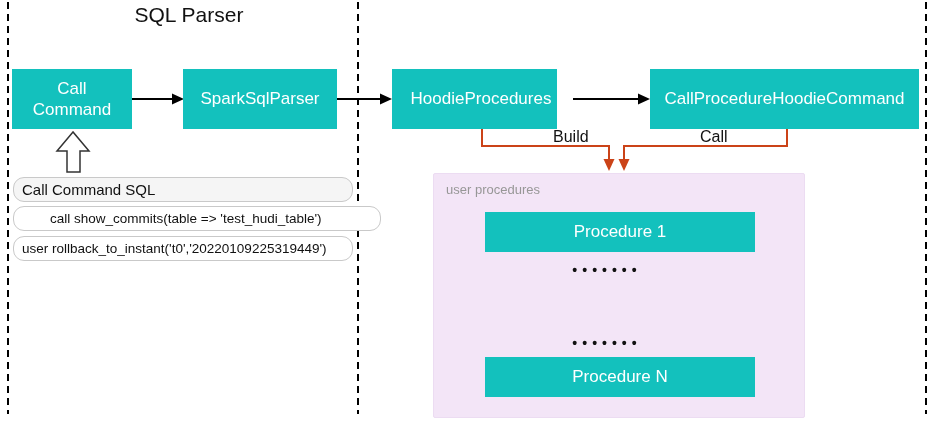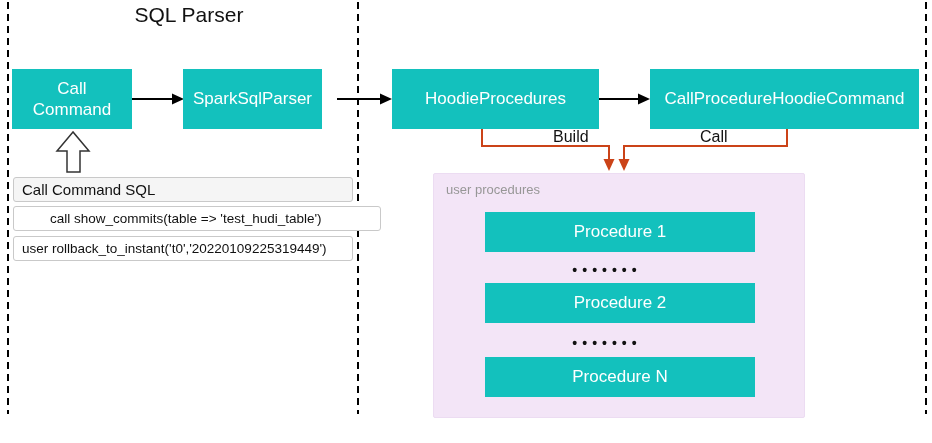--- a/index.html
+++ b/index.html
@@ -10,21 +10,21 @@
   .canvas svg{position:absolute;left:0;top:0;}
   .abs{position:absolute;}
   .section-title{font-size:21px;color:#111;white-space:nowrap;transform:translateX(-50%);}
   .node{
     position:absolute;background:var(--teal,#13c1bd);color:#fff;
     display:flex;align-items:center;justify-content:center;text-align:center;
     font-size:17px;line-height:1.25;white-space:nowrap;
   }
   .sql-box{
     position:absolute;left:13px;width:330px;height:23px;
-    border:1px solid #c9c9c9;border-radius:3px;background:#fff;
+    border:1px solid #c9c9c9;border-radius:11px;background:#fff;
     font-size:13.5px;line-height:23px;padding-left:8px;white-space:nowrap;overflow:hidden;
   }
   .sql-box.header{background:var(--table_header_bg,#f5f5f5);font-size:15px;}
   .panel{
     position:absolute;left:433px;top:173px;width:372px;height:245px;
     background:var(--panel,#f3e5f7);border:1px solid #ecdcf2;border-radius:2px;box-sizing:border-box;
   }
   .panel-label{position:absolute;left:446px;top:182px;font-size:13px;color:#979797;}
   .proc{
     position:absolute;left:485px;width:270px;height:40px;background:var(--teal,#13c1bd);
@@ -79,34 +79,33 @@
   </svg>
 
   <div class="abs section-title" style="left:189px;top:3px;">SQL Parser</div>
 
   <div class="node" style="left:12px;top:69px;width:120px;height:60px;">
     <div>
       <span style="display:block;">Call</span>
       <span style="display:block;">Command</span>
     </div>
   </div>
-  <div class="node" style="left:183px;top:69px;width:139px;height:60px;">SparkSqlParser</div>
+  <div class="node" style="left:183px;top:69px;width:154px;height:60px;">SparkSqlParser</div>
 
   <div class="sql-box header" style="top:177px;">Call Command SQL</div>
   <div class="sql-box" style="top:206px;padding-left:36px;">call show_commits(table =&gt; 'test_hudi_table')</div>
   <div class="sql-box" style="top:236px;">user rollback_to_instant('t0','20220109225319449')</div>
 
-  <div class="node" style="left:392px;top:69px;width:207px;height:60px;">HoodieProcedures</div>
+  <div class="node" style="left:392px;top:69px;width:152px;height:60px;padding-left:13px;">HoodieProcedures</div>
   <div class="node" style="left:650px;top:69px;width:269px;height:60px;">CallProcedureHoodieCommand</div>
 
   <div class="edge-label" style="left:553px;top:128px;">Build</div>
   <div class="edge-label" style="left:700px;top:128px;">Call</div>
 
   <div class="panel"></div>
   <div class="panel-label">user procedures</div>
 
   <div class="proc" style="top:212px;">Procedure 1</div>
   <div class="dots" style="top:263px;">•••••••</div>
-  <div class="proc" style="top:283px;">Procedure 2</div>
   <div class="dots" style="top:336px;">•••••••</div>
   <div class="proc" style="top:357px;">Procedure N</div>
 
 </div>
 
 </body></html>

